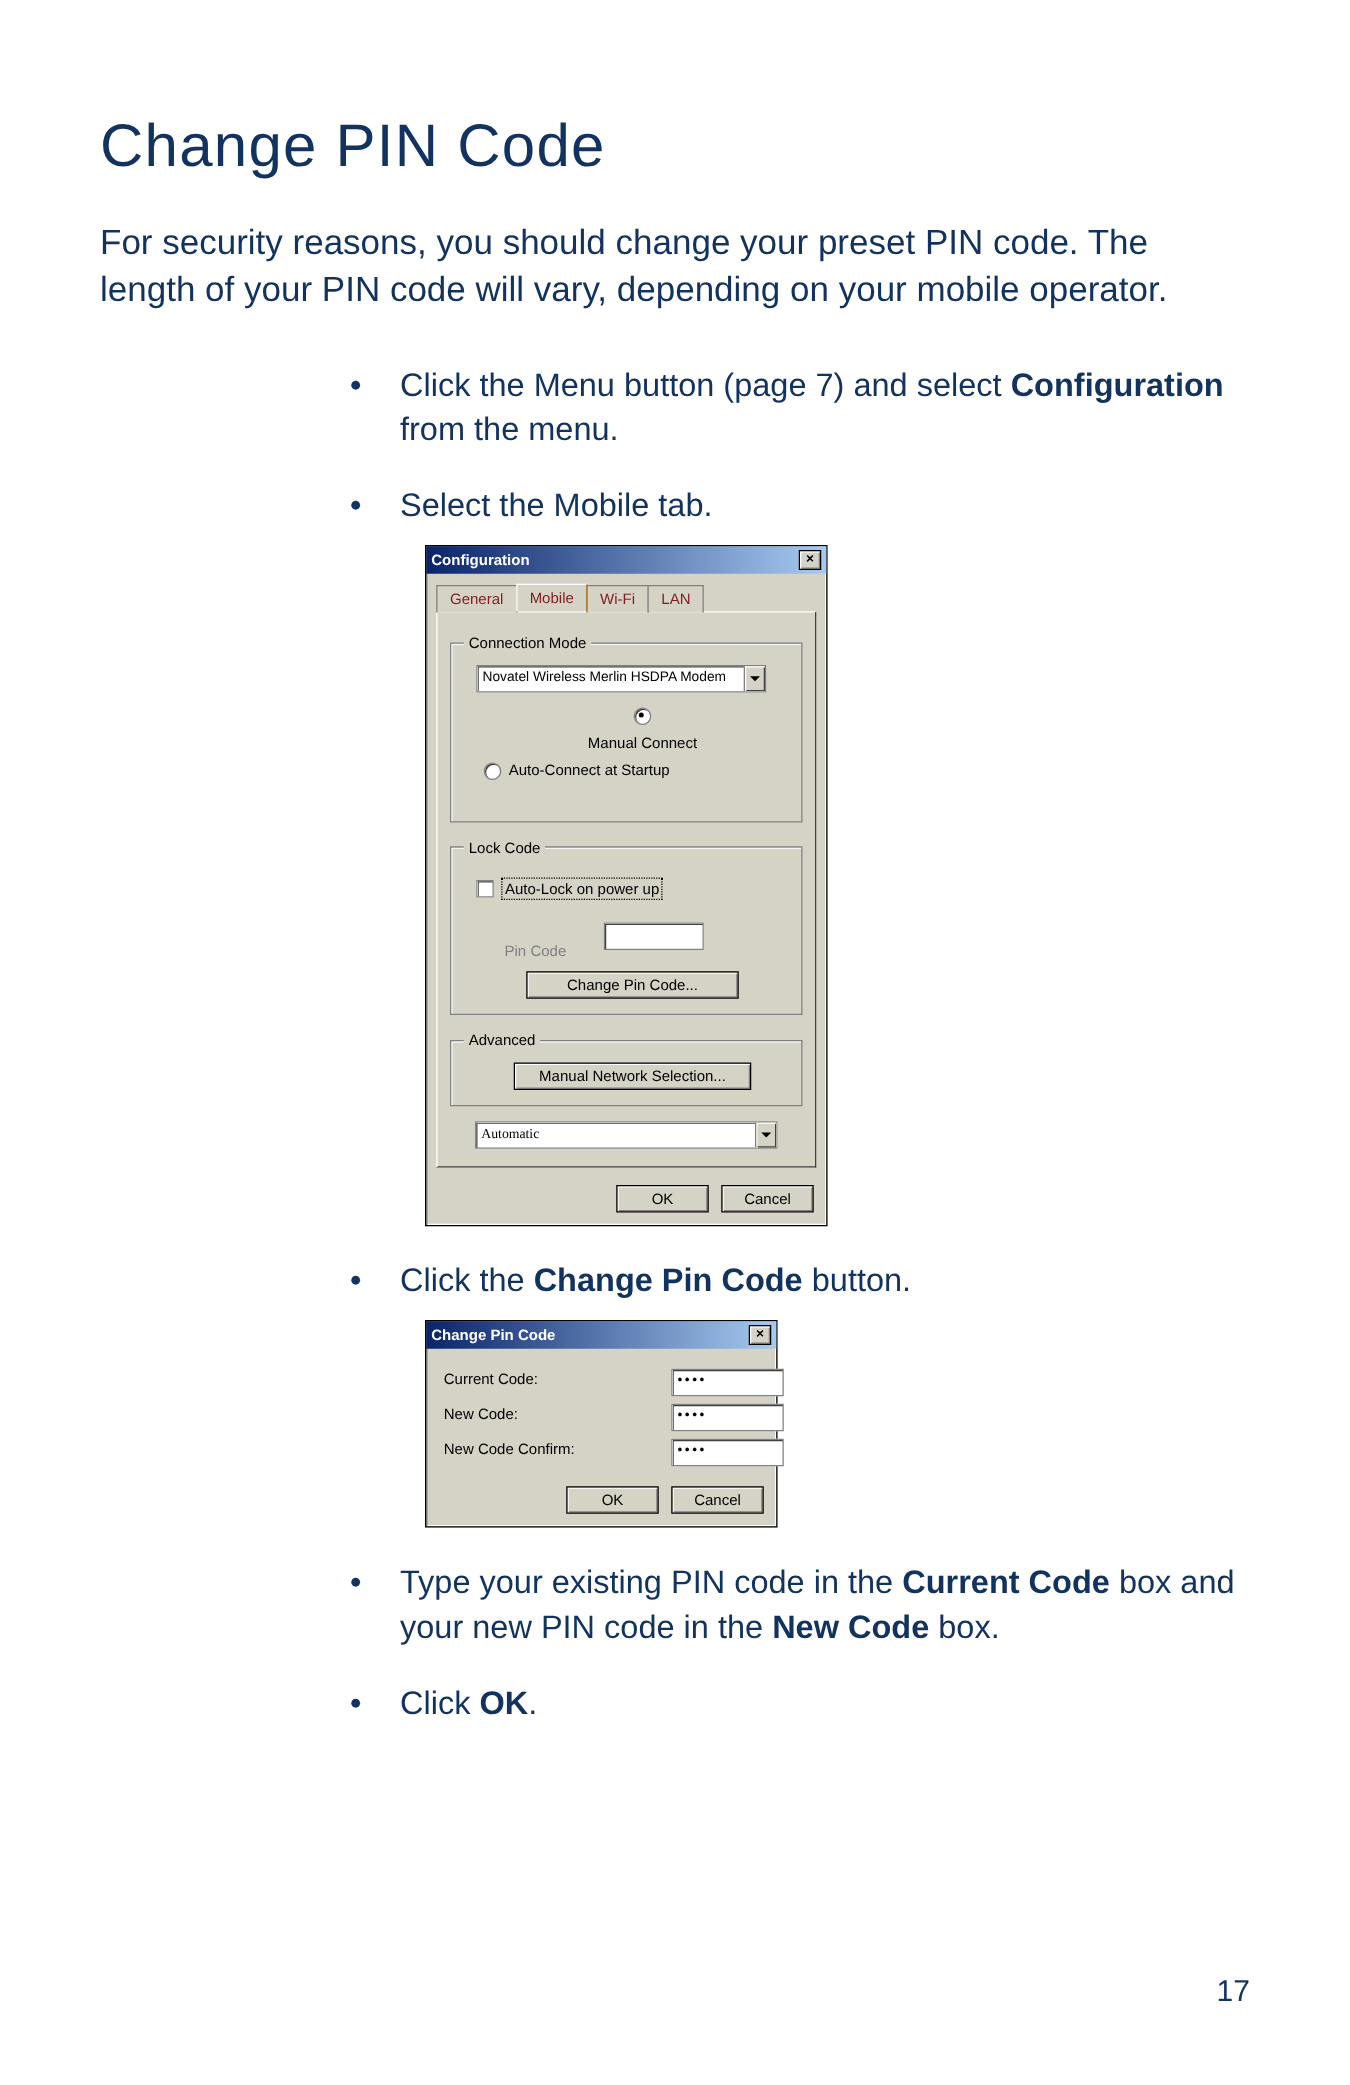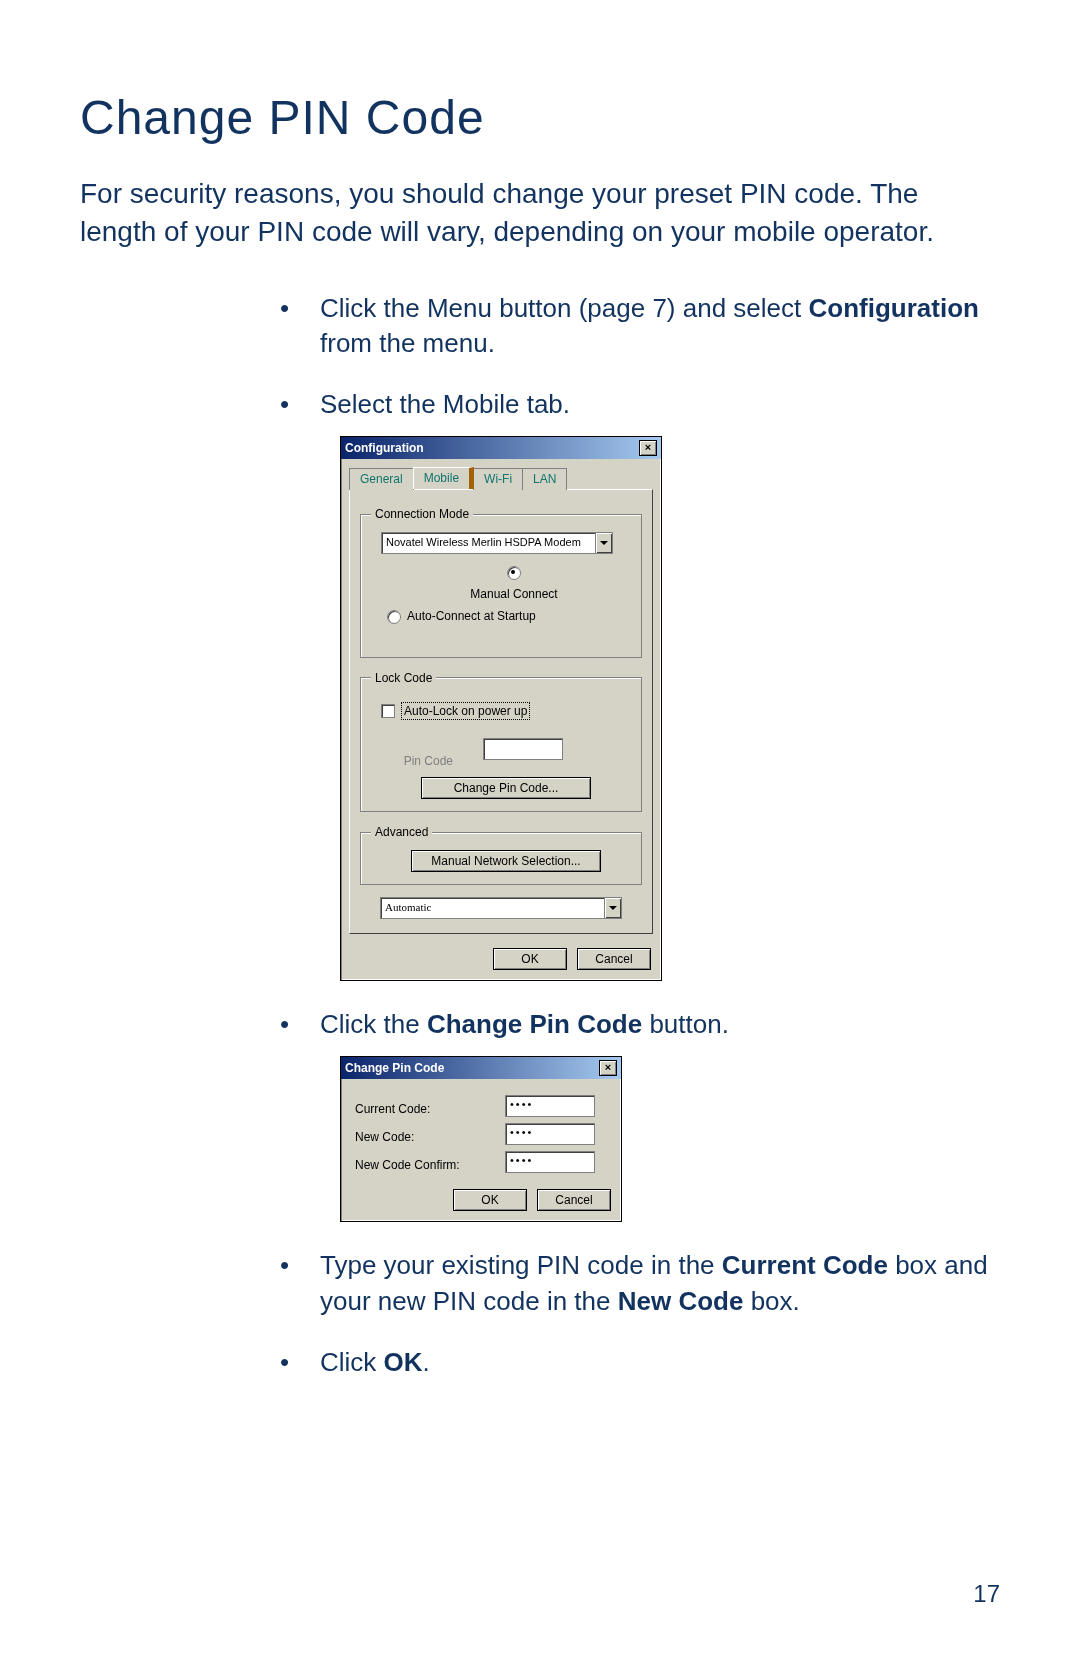--- a/index.html
+++ b/index.html
@@ -90,28 +90,28 @@
     padding:8px 8px 0 8px;
   }
   .tab{
     border:1px solid #808080;
     border-bottom:none;
     padding:2px 10px;
     background:#d5d2c6;
     position:relative;top:1px;
     margin-right:-1px;
     font-size:12px;
-    color:#0f766e;
+    color:#7f1d1d;
     cursor:pointer;
   }
   .tab.active{
     background:#d5d2c6;
     border-top:1px solid #fff;
     border-left:1px solid #fff;
-    border-right:5px solid #a16207;
+    border-right:1px solid #a16207;
     z-index:2;
     top:0;
     padding-bottom:3px;
   }
   .tabpanel{
     margin:0 8px 8px 8px;
     border:1px solid #fff;
     border-right-color:#404040;
     border-bottom-color:#404040;
     background:#d5d2c6;
@@ -190,21 +190,21 @@
 
   
   .config-dlg{width:320px;}
   .pin-row{
     display:flex;align-items:center;gap:30px;margin:8px 0;
   }
   .pin-row .lbl-disabled{flex:0 0 72px;text-align:right;}
   .cpin-dlg{width:280px;}
   .cpin-body{padding:10px 14px 4px 14px;}
   .cpin-row{
-    display:flex;align-items:flex-end;margin:6px 0;
+    display:flex;align-items:flex-start;margin:6px 0;gap:32px;
   }
   .cpin-row .lbl{flex:0 0 150px;font-size:12px;color:#000;}
   .cpin-row .editbox{flex:0 0 80px;letter-spacing:2px;}
 </style>
 </head>
 <body>
 
 <h1>Change PIN Code</h1>
 
 <div class="intro">For security reasons, you should change your preset PIN code. The length of your PIN code will vary, depending on your mobile operator.</div>

